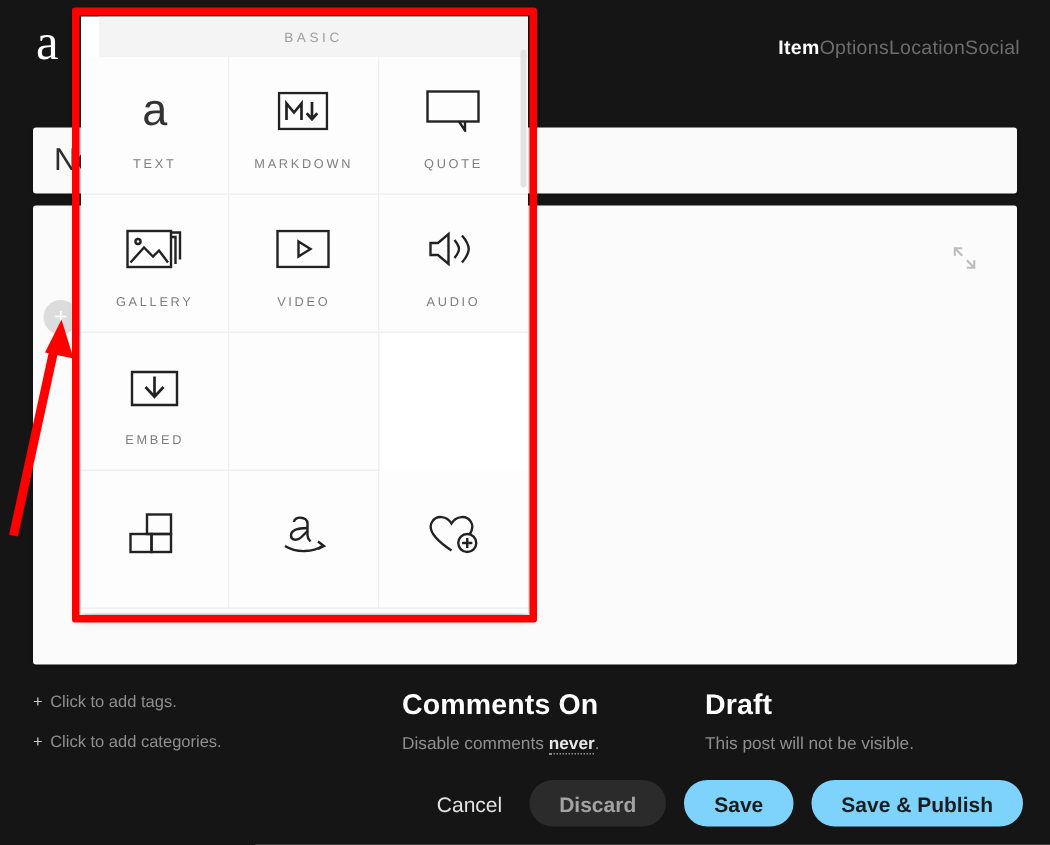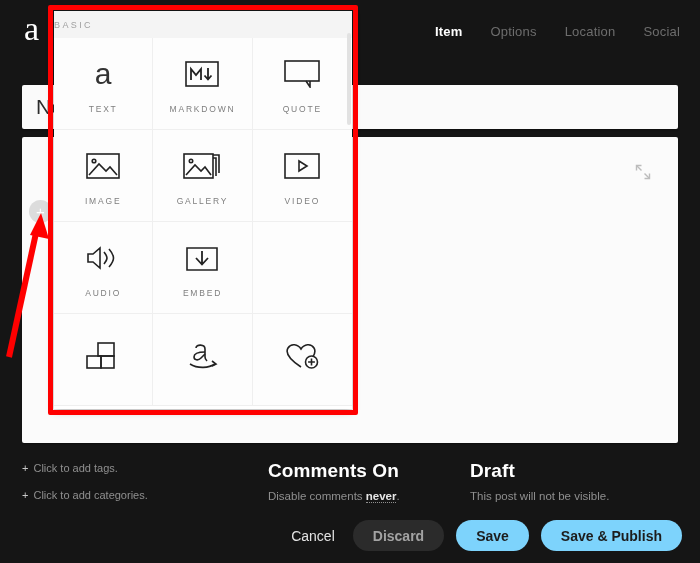--- a/index.html
+++ b/index.html
@@ -11,21 +11,21 @@
   }
   #app { position: relative; width: 700px; height: 563px; background: #151515; }
 
   
   .topbar { position: absolute; left: 0; top: 0; width: 700px; height: 70px; }
   .logo {
     position: absolute; left: 24px; top: 12px;
     font-family: "Liberation Serif", serif;
     font-size: 34px; color: #ffffff; line-height: 1;
   }
-  .nav { position: absolute; right: 20px; top: 24px; display: flex; gap: 28px; }
+  .nav { position: absolute; right: 20px; top: 24px; display: flex; }
   .nav-tab {
     font-size: 13px; color: #6d6d6d; letter-spacing: .2px;
     cursor: pointer; white-space: nowrap;
   }
   .nav-tab.active { color: #ffffff; font-weight: bold; }
 
   
   .title-input {
     position: absolute; left: 22px; top: 85px; width: 656px; height: 44px;
     background: #fafafa; border: none; border-radius: 2px;
@@ -67,22 +67,22 @@
 
   
   .picker {
     position: absolute; left: 54px; top: 11px; width: 298px; height: 398px;
     background: #ffffff; z-index: 20; overflow: hidden;
     box-shadow: 0 2px 8px rgba(0,0,0,.3);
   }
   .picker-scroll { width: 100%; height: 100%; overflow: hidden; position: relative; }
   .section-head {
     background: #f4f4f4; color: #a0a0a0;
-    font-size: 9px; letter-spacing: 2.4px; 
-    padding: 9px 0 8px; text-transform: uppercase;
+    font-size: 9px; letter-spacing: 2.4px; text-align: center;
+    padding: 9px 0 8px; text-transform: uppercase; margin-left: 12px;
   }
   .grid { display: grid; grid-template-columns: repeat(3, 1fr); }
   .cell {
     height: 92px; border-right: 1px solid #efefef; border-bottom: 1px solid #efefef;
     display: flex; flex-direction: column; align-items: center; justify-content: center;
     cursor: pointer; background: #fdfdfd;
   }
   .cell:nth-child(3n) { border-right: none; }
   .cell.empty { cursor: default; }
   .cell-icon { height: 40px; display: flex; align-items: center; justify-content: center; color: #222; }
@@ -181,30 +181,20 @@
         <div class="cell">
           <span class="cell-icon">
             <svg viewBox="0 0 36 28" width="36" height="28" fill="none" stroke="#222" stroke-width="1.6">
               <rect x="1" y="1" width="34" height="20"></rect>
               <path d="M26 21 L26 27 L22 21"></path>
             </svg>
           </span>
           <span class="cell-label">QUOTE</span>
         </div>
 
-        <div class="cell">
-          <span class="cell-icon">
-            <svg viewBox="0 0 34 28" width="34" height="28" fill="none" stroke="#222" stroke-width="1.6">
-              <rect x="1" y="2" width="32" height="24"></rect>
-              <circle cx="8" cy="9" r="1.8"></circle>
-              <path d="M3 23 L13 12 L20 19 L24 15 L31 23"></path>
-            </svg>
-          </span>
-          <span class="cell-label">IMAGE</span>
-        </div>
 
         <div class="cell">
           <span class="cell-icon">
             <svg viewBox="0 0 38 30" width="38" height="30" fill="none" stroke="#222" stroke-width="1.6">
               <path d="M9 4 L36 4 L36 22"></path>
               <path d="M6 7 L33 7 L33 25"></path>
               <rect x="1" y="3" width="29" height="24" fill="#fff"></rect>
               <circle cx="8" cy="10" r="1.7"></circle>
               <path d="M3 24 L12 14 L18 20 L22 16 L28 24"></path>
             </svg>

